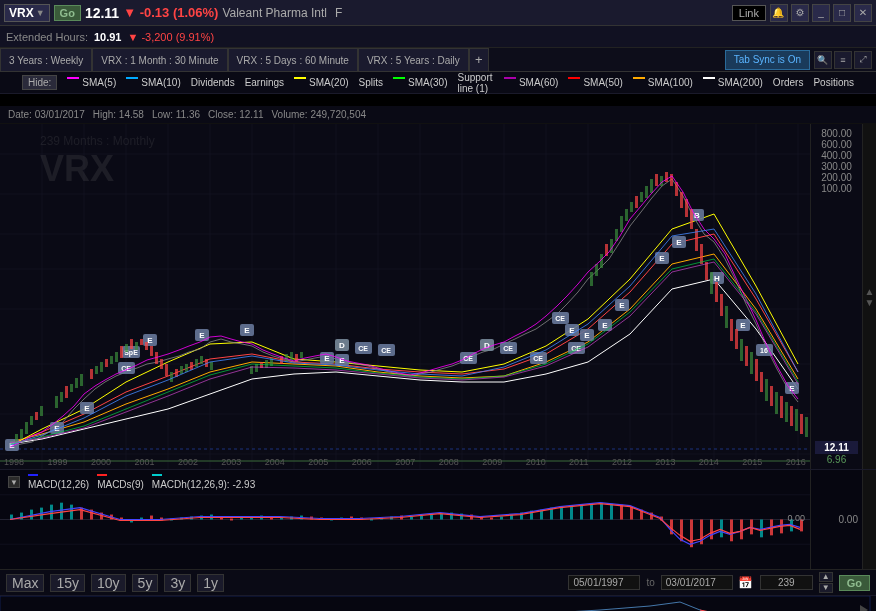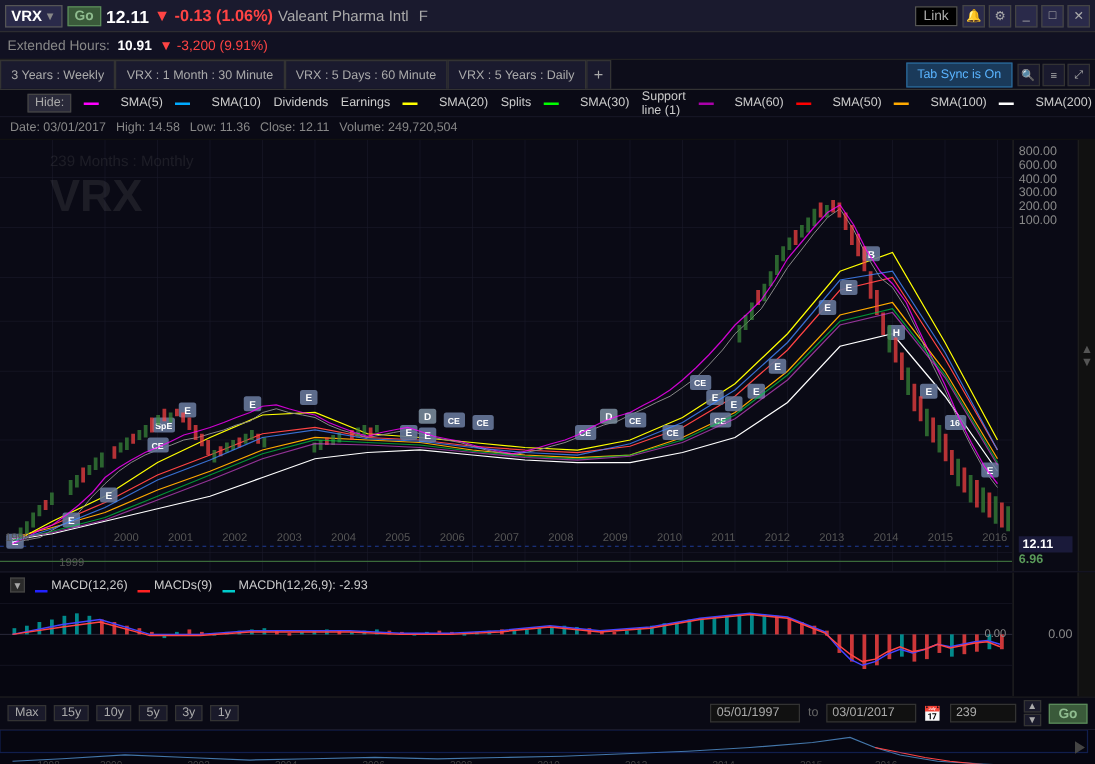--- a/index.html
+++ b/index.html
@@ -186,40 +186,40 @@
     .hide-btn {
       background: #2a2a3a;
       border: 1px solid #444;
       color: #aaa;
       padding: 1px 5px;
       cursor: pointer;
       font-size: 10px;
     }
     .sma-item {
       display: flex;
-      align-items: center;
-      gap: 17px;
+      gap: 3px;
     }
     .sma-dot {
       width: 12px;
       height: 2px;
     }
     .sma-label { color: #ccc; font-size: 10px; }
 
     
     #chart-info-bar {
       display: flex;
       align-items: center;
       background: #0a0a15;
       height: 18px;
       padding: 0 8px;
       gap: 8px;
       border-bottom: 1px solid #111;
       font-size: 10px;
       color: #888;
+      margin-top: 12px;
     }
 
     
     #chart-wrapper {
       display: flex;
       height: 345px;
       background: #0a0a15;
       position: relative;
     }
     #chart-main {
@@ -236,30 +236,30 @@
       background: #0a0a15;
       border-left: 1px solid #222;
       display: flex;
       flex-direction: column;
       justify-content: space-between;
       padding: 4px 4px;
       font-size: 10px;
       color: #888;
       position: relative;
     }
-    .y-label { text-align: left; }
+    .y-label { text-align: center; }
     .y-label-highlight {
       color: #fff;
       background: #1a1a3a;
       padding: 1px 3px;
       font-weight: bold;
     }
     .y-label-green {
       color: #5a9a5a;
-      font-weight: bold;
+      font-weight: normal;
     }
     .right-scroll {
       width: 14px;
       background: #111;
       border-left: 1px solid #222;
       display: flex;
       flex-direction: column;
       align-items: center;
       justify-content: center;
     }
@@ -305,21 +305,21 @@
     }
     #macd-legend {
       position: absolute;
       top: 4px;
       left: 8px;
       display: flex;
       align-items: center;
       gap: 8px;
       font-size: 10px;
     }
-    .macd-item { display: flex; align-items: flex-end; gap: 3px; }
+    .macd-item { display: flex; align-items: flex-start; gap: 3px; flex-direction: column; }
     .macd-color-dot { width: 10px; height: 2px; }
     .macd-dropdown {
       width: 12px;
       height: 12px;
       background: #2a2a2a;
       border: 1px solid #444;
       display: flex;
       align-items: center;
       justify-content: center;
       cursor: pointer;
@@ -336,39 +336,39 @@
       padding: 0 6px;
       gap: 6px;
       border-top: 1px solid #222;
     }
     .bottom-zoom-btn {
       background: #1a1a2a;
       border: 1px solid #333;
       color: #aaa;
       padding: 0 5px;
       cursor: pointer;
-      font-size: 10px;
+      font-size: 14px;
     }
     .date-input {
       background: #111;
       border: 1px solid #333;
       color: #aaa;
       padding: 1px 4px;
       font-size: 10px;
       width: 72px;
     }
     .to-label { color: #666; font-size: 10px; }
     .period-input {
       background: #111;
       border: 1px solid #333;
       color: #aaa;
-      padding: 1px 4px;
+      padding: 1px 16px;
       font-size: 10px;
       width: 53px;
-      text-align: left;
+      text-align: center;
     }
     .step-btns {
       display: flex;
       flex-direction: column;
       gap: 1px;
     }
     .step-btn {
       background: #1a1a2a;
       border: 1px solid #333;
       color: #aaa;
@@ -761,21 +761,21 @@
       <polyline class="price-line" stroke="#4488ff" stroke-width="0.9" opacity="0.8" points="10,321 42,311 84,294 126,272 168,256 210,238 252,232 294,239 336,241 378,246 420,250 462,252 504,243 546,226 588,200 630,162 672,112 714,105 756,170 798,248"></polyline>
 
       <polyline class="price-line" stroke="#00cc44" stroke-width="1" opacity="0.7" points="10,320 42,313 84,302 126,285 168,268 210,251 252,240 294,242 336,244 378,249 420,253 462,255 504,252 546,240 588,220 630,188 672,145 714,135 756,188 798,258"></polyline>
 
       <polyline class="price-line" stroke="#cc44cc" stroke-width="1" opacity="0.7" points="10,319 42,314 84,304 126,288 168,272 210,255 252,243 294,244 336,246 378,250 420,254 462,256 504,253 546,242 588,223 630,192 672,148 714,138 756,190 798,260"></polyline>
     </svg>
 
     
     <div style="position:absolute;bottom:2px;left:0;width:100%;display:flex;justify-content:space-between;padding:0 4px;">
       <span style="font-size:9px;color:#555;">1998</span>
-      <span style="font-size:9px;color:#555;margin-top:20px;">1999</span>
+      <span style="font-size:9px;color:#555;">1999</span>
       <span style="font-size:9px;color:#555;">2000</span>
       <span style="font-size:9px;color:#555;">2001</span>
       <span style="font-size:9px;color:#555;">2002</span>
       <span style="font-size:9px;color:#555;">2003</span>
       <span style="font-size:9px;color:#555;">2004</span>
       <span style="font-size:9px;color:#555;">2005</span>
       <span style="font-size:9px;color:#555;">2006</span>
       <span style="font-size:9px;color:#555;">2007</span>
       <span style="font-size:9px;color:#555;">2008</span>
       <span style="font-size:9px;color:#555;">2009</span>

